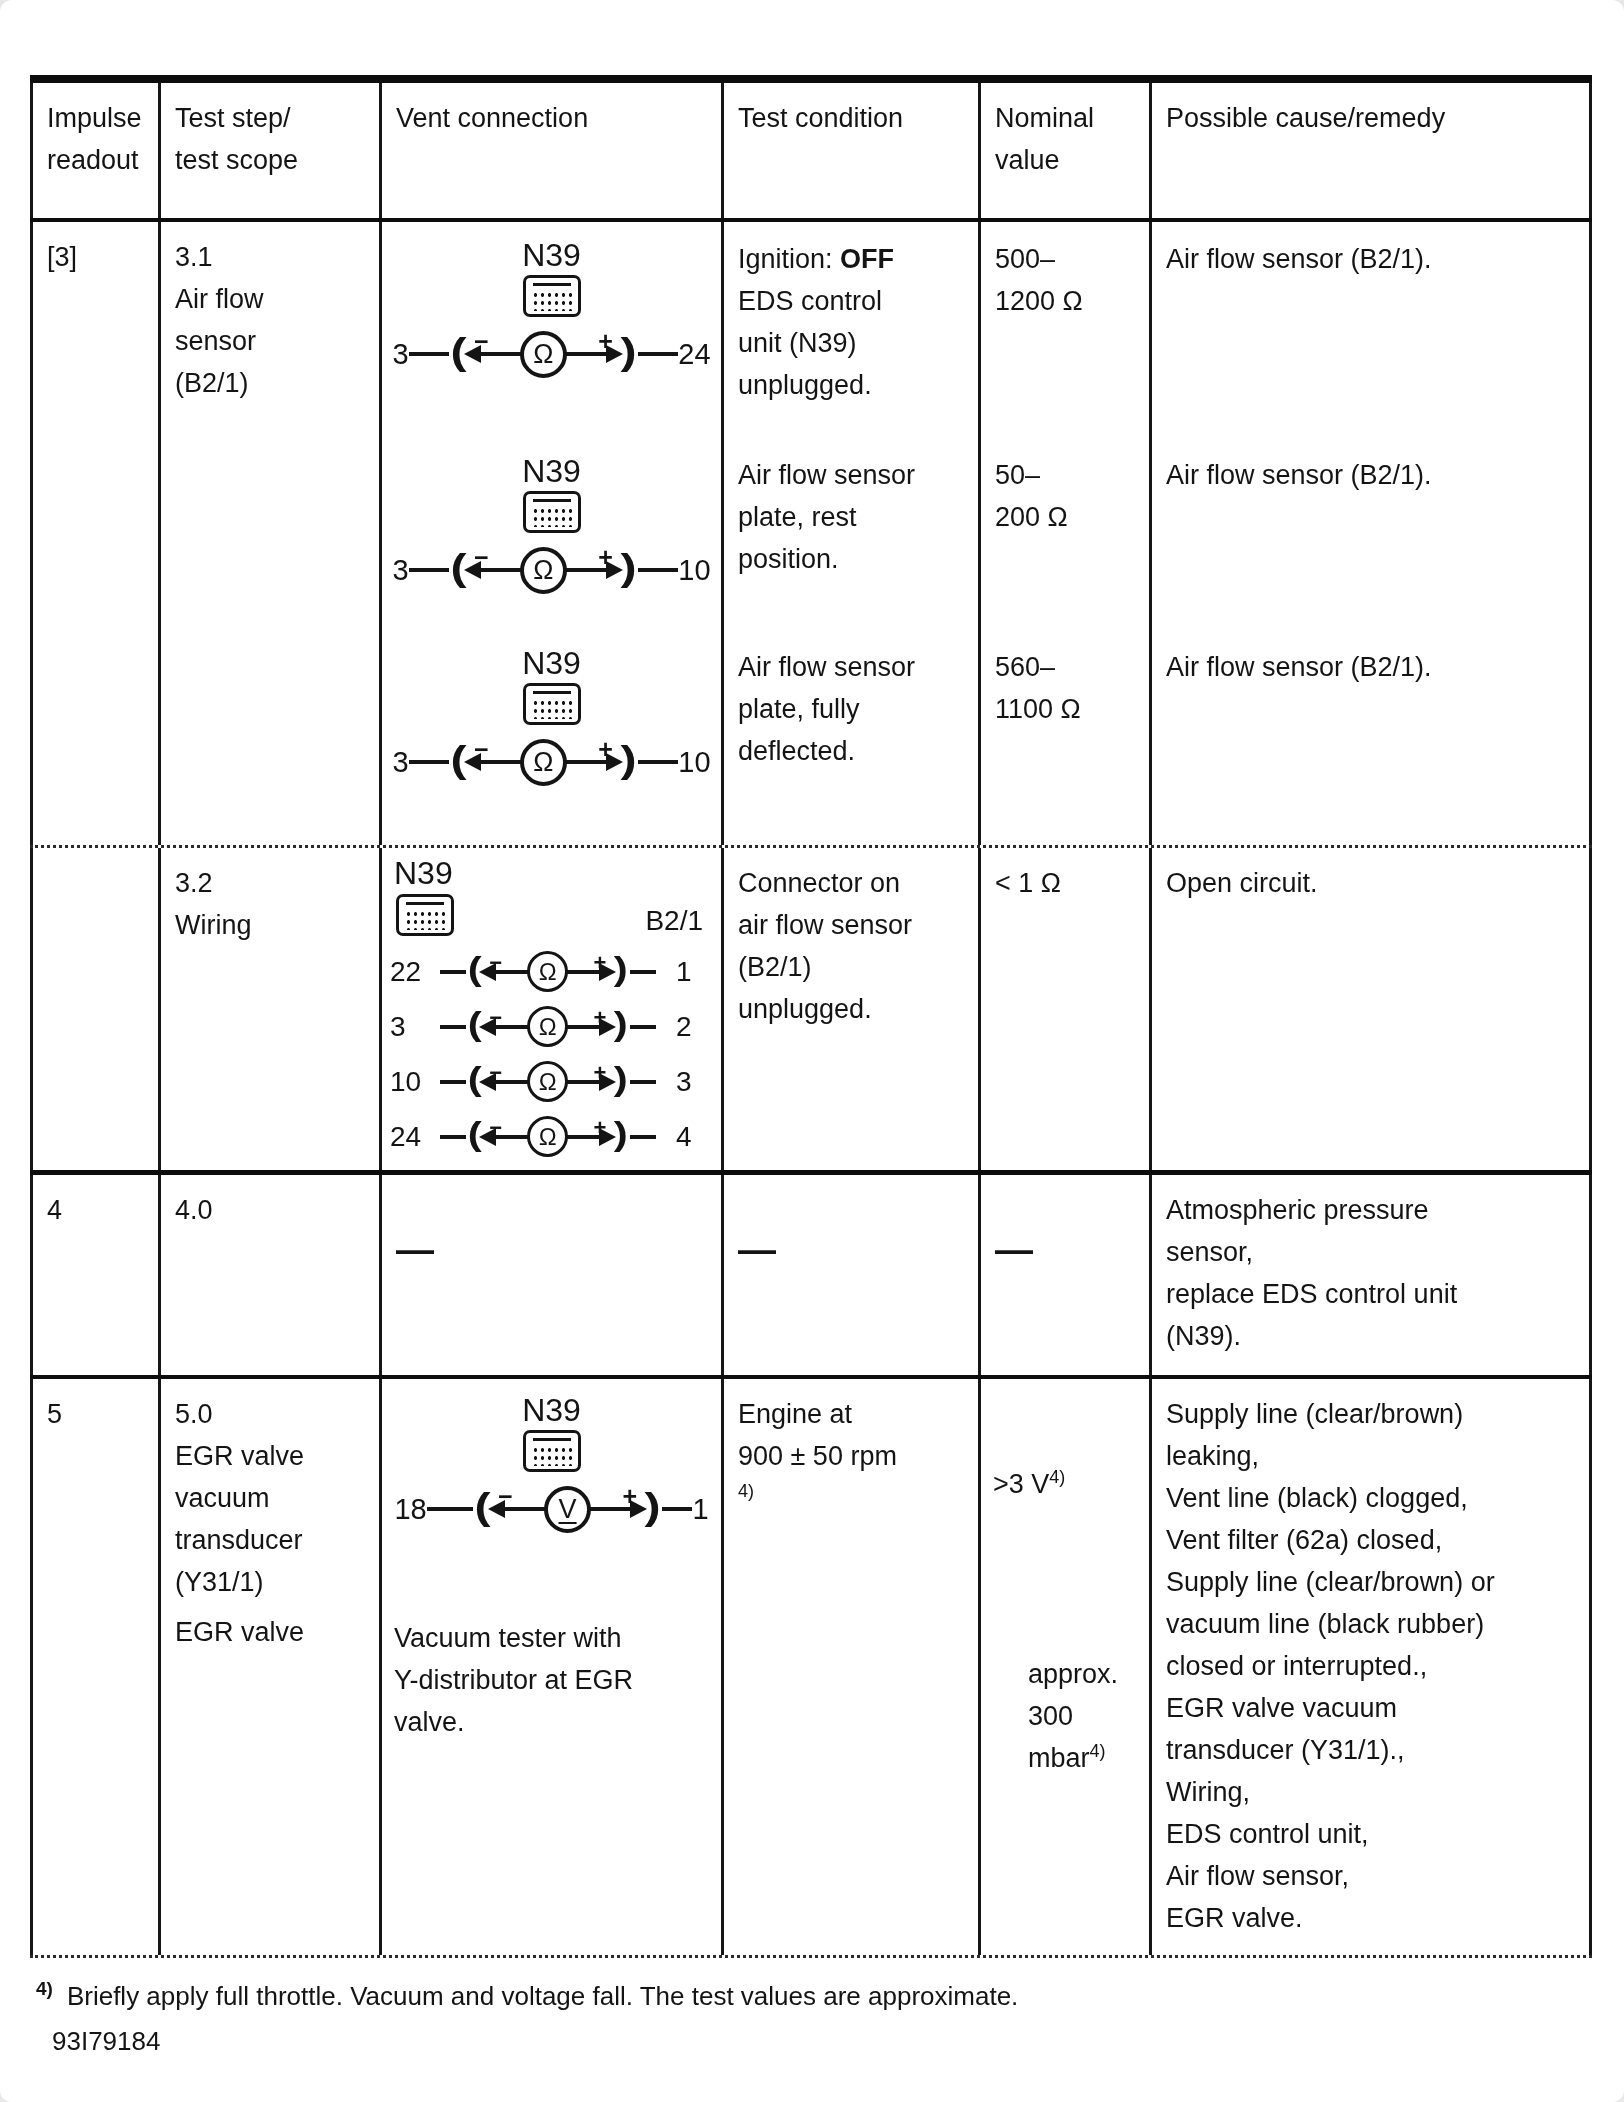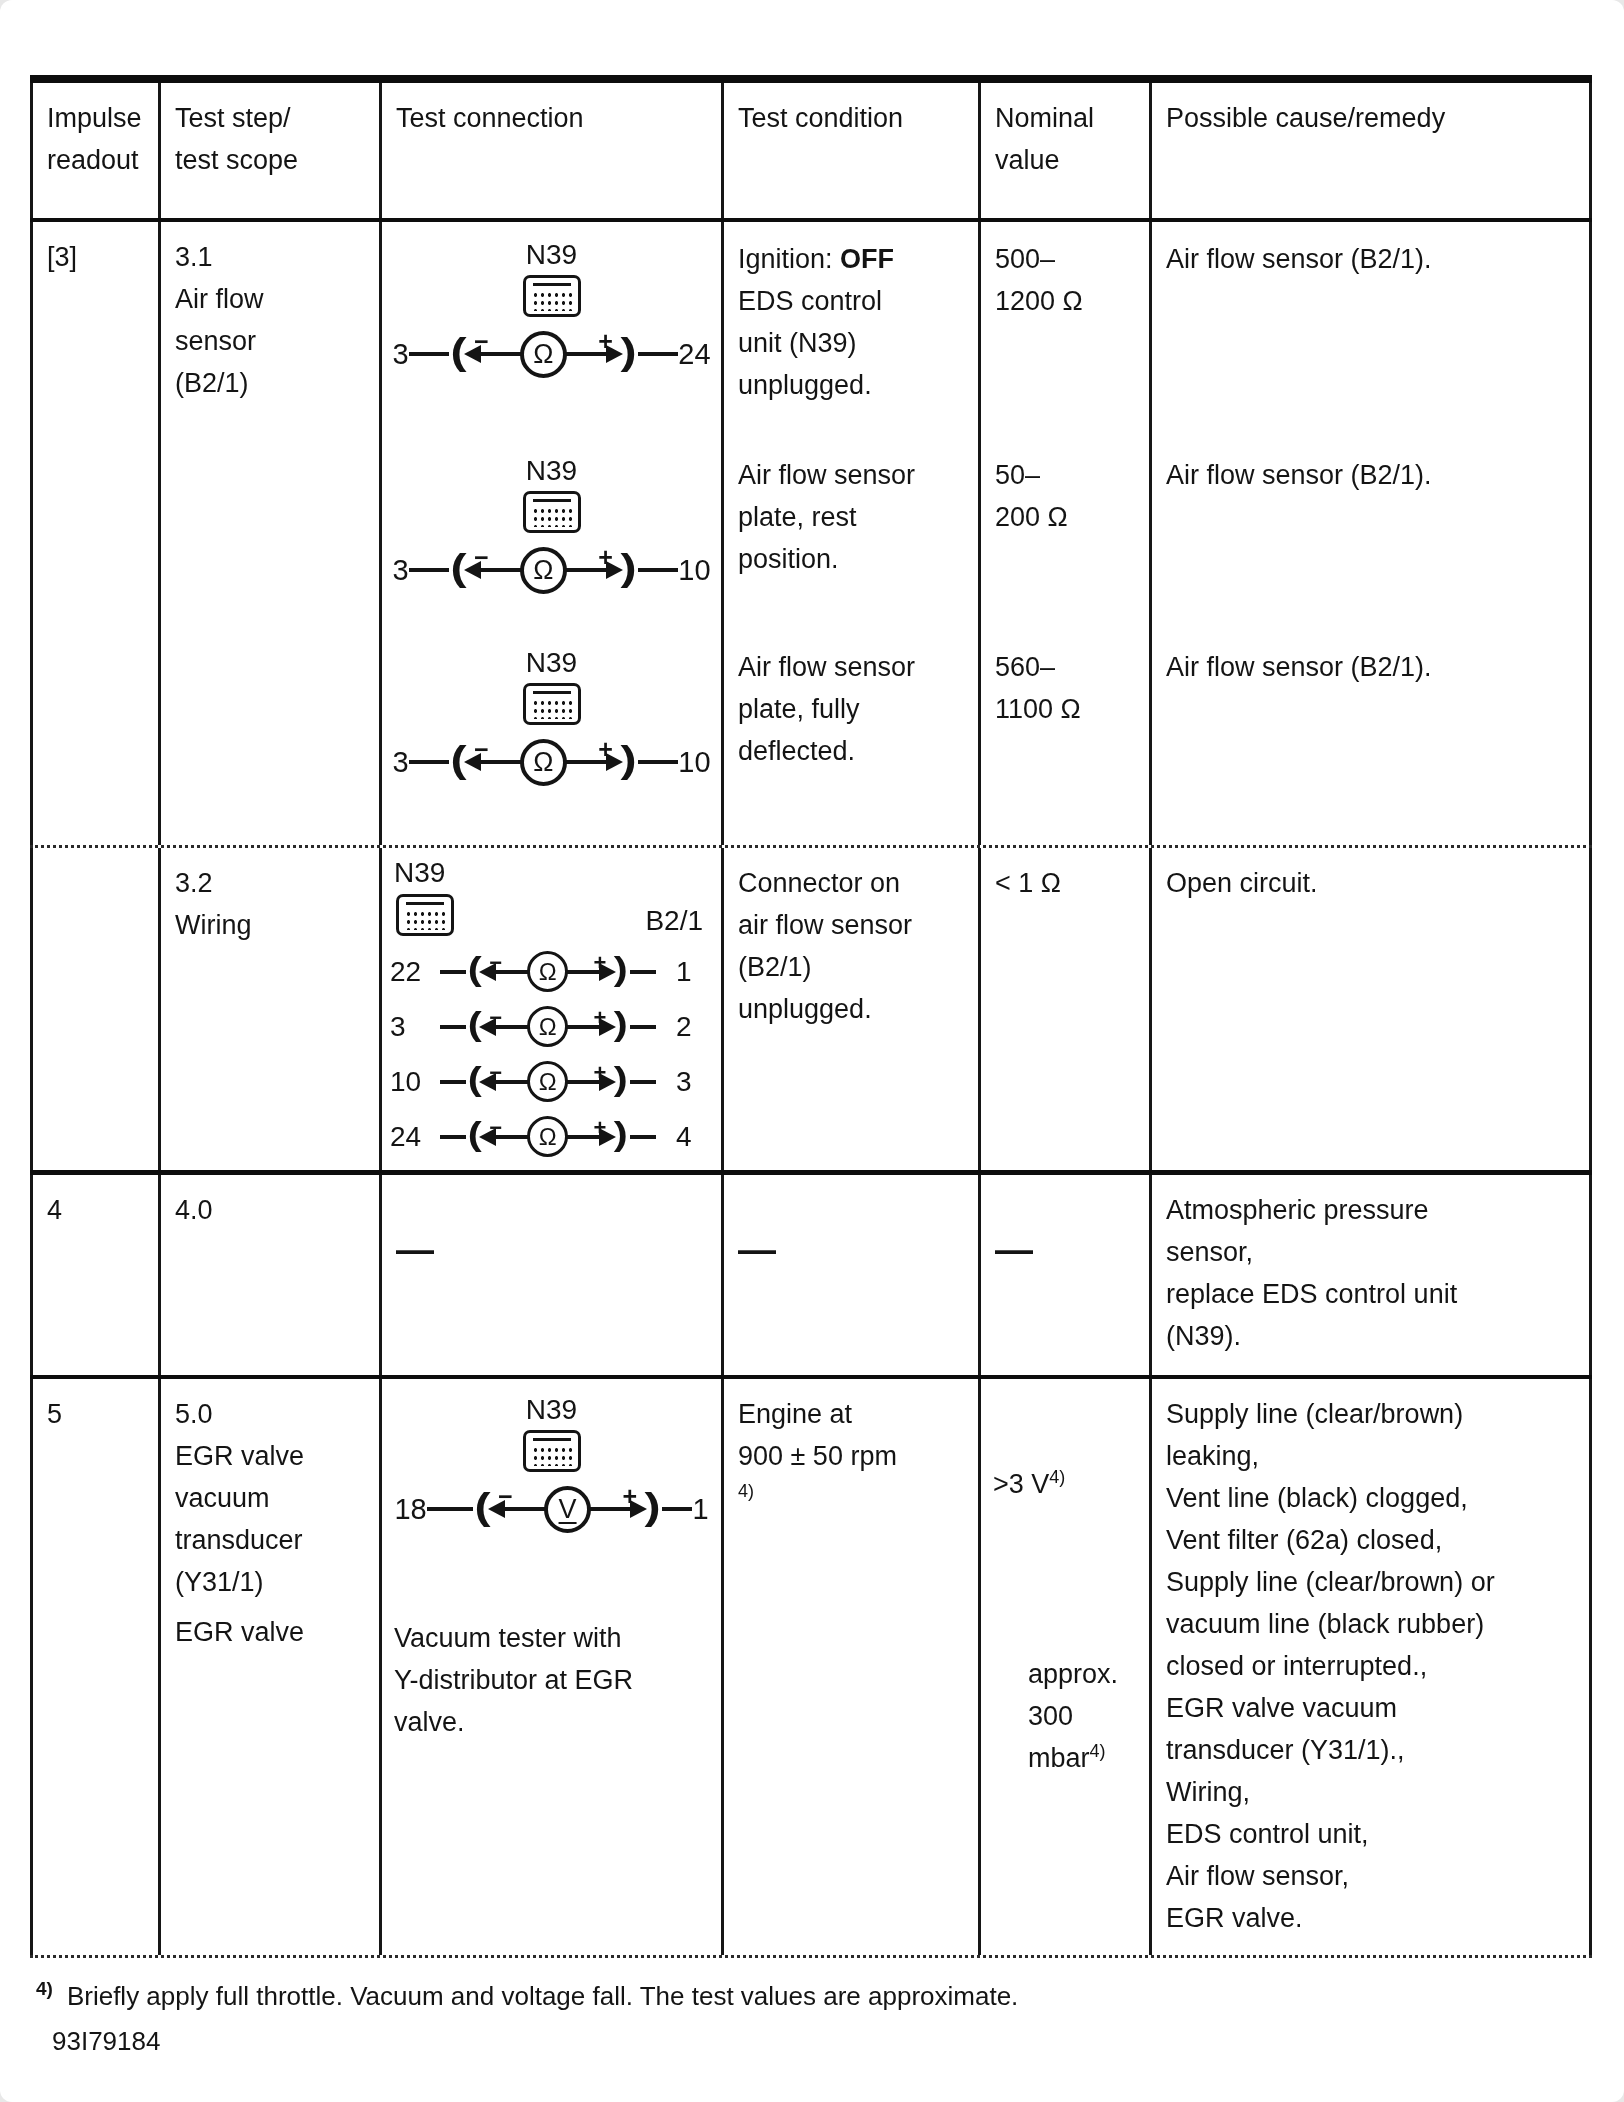--- a/index.html
+++ b/index.html
@@ -21,21 +21,21 @@
   .pre { white-space:pre-line; }
   b { font-weight:700; }
   sup { font-size:18px; vertical-align:super; line-height:0; }
 
   
   .sub { position:absolute; left:14px; right:14px; }
   .s1 { top:16px; } .s2 { top:232px; } .s3 { top:424px; }
   .sub.conn { left:4px; right:4px; display:flex; flex-direction:column; align-items:center; }
 
   
-  .unit-label { font-size:28px; line-height:34px; }
+  .unit-label { font-size:32px; line-height:34px; }
   .plug { width:58px; height:42px; border:3px solid #141414; border-radius:7px;
           margin:3px 0 8px; display:flex; flex-direction:column; padding:4px 5px 3px; background:#fff; }
   .plug-bar { height:3px; background:#141414; margin:1px 2px 4px; }
   .plug-dots { flex:1; background-image:radial-gradient(circle, #141414 1.7px, transparent 1.9px);
                background-size:7px 8px; background-position:1px 1px; }
 
   
   .meter { display:flex; align-items:center; height:58px; }
   .pin { font-size:29px; white-space:nowrap; }
   .wire { height:4px; background:#141414; flex:none; }
@@ -83,21 +83,21 @@
 <body>
 
 <div class="page">
   <div class="table">
 
     <div class="row thead">
       <div class="cell"><span class="pre">Impulse
 readout</span></div>
       <div class="cell"><span class="pre">Test step/
 test scope</span></div>
-      <div class="cell"><span class="pre">Test connection</span></div>
+      <div class="cell"><span class="pre">Vent connection</span></div>
       <div class="cell"><span class="pre">Test condition</span></div>
       <div class="cell"><span class="pre">Nominal
 value</span></div>
       <div class="cell"><span class="pre">Possible cause/remedy</span></div>
     </div>
 
     <div class="row r31">
       <div class="cell"><span>[3]</span></div>
       <div class="cell">
           <div class="pre">3.1

